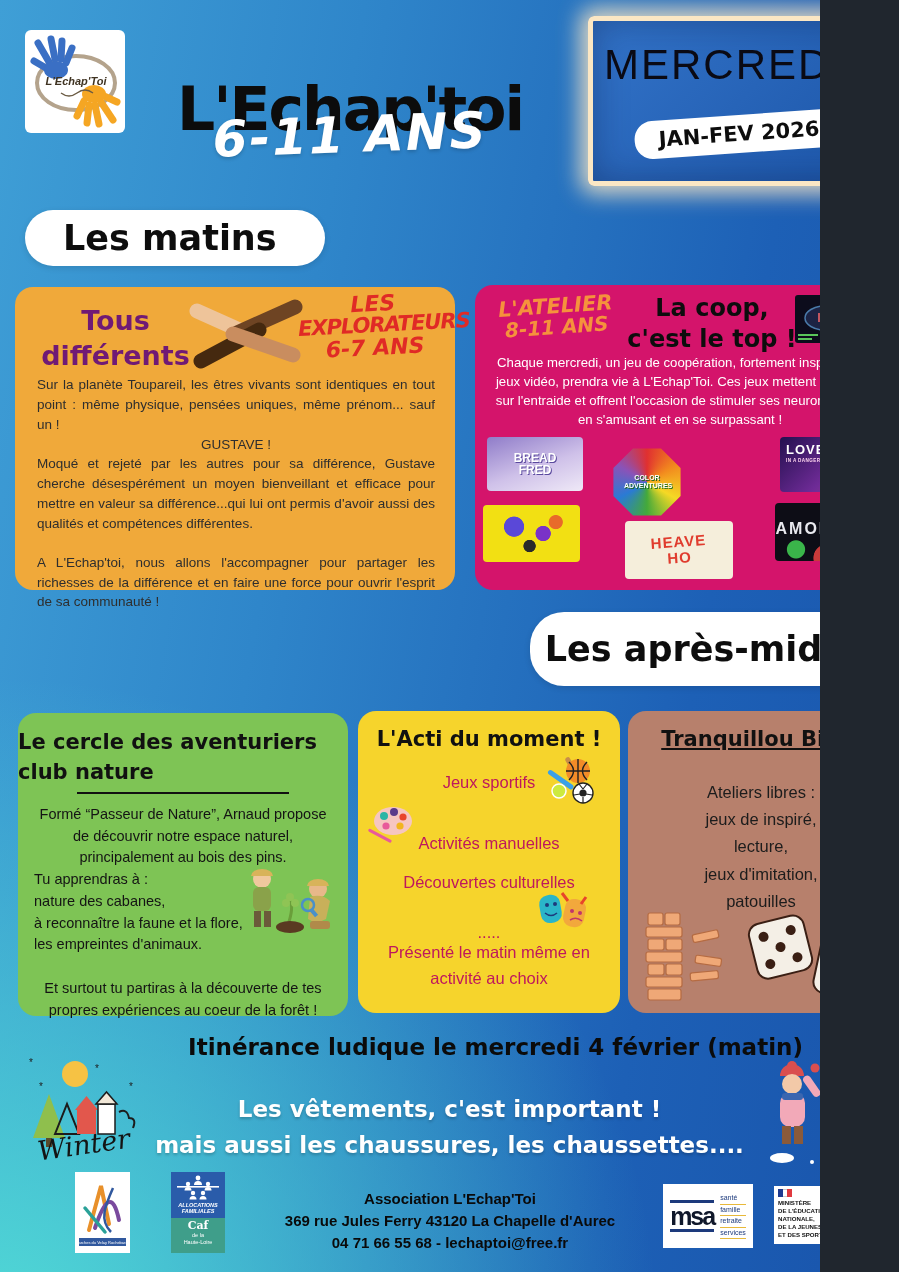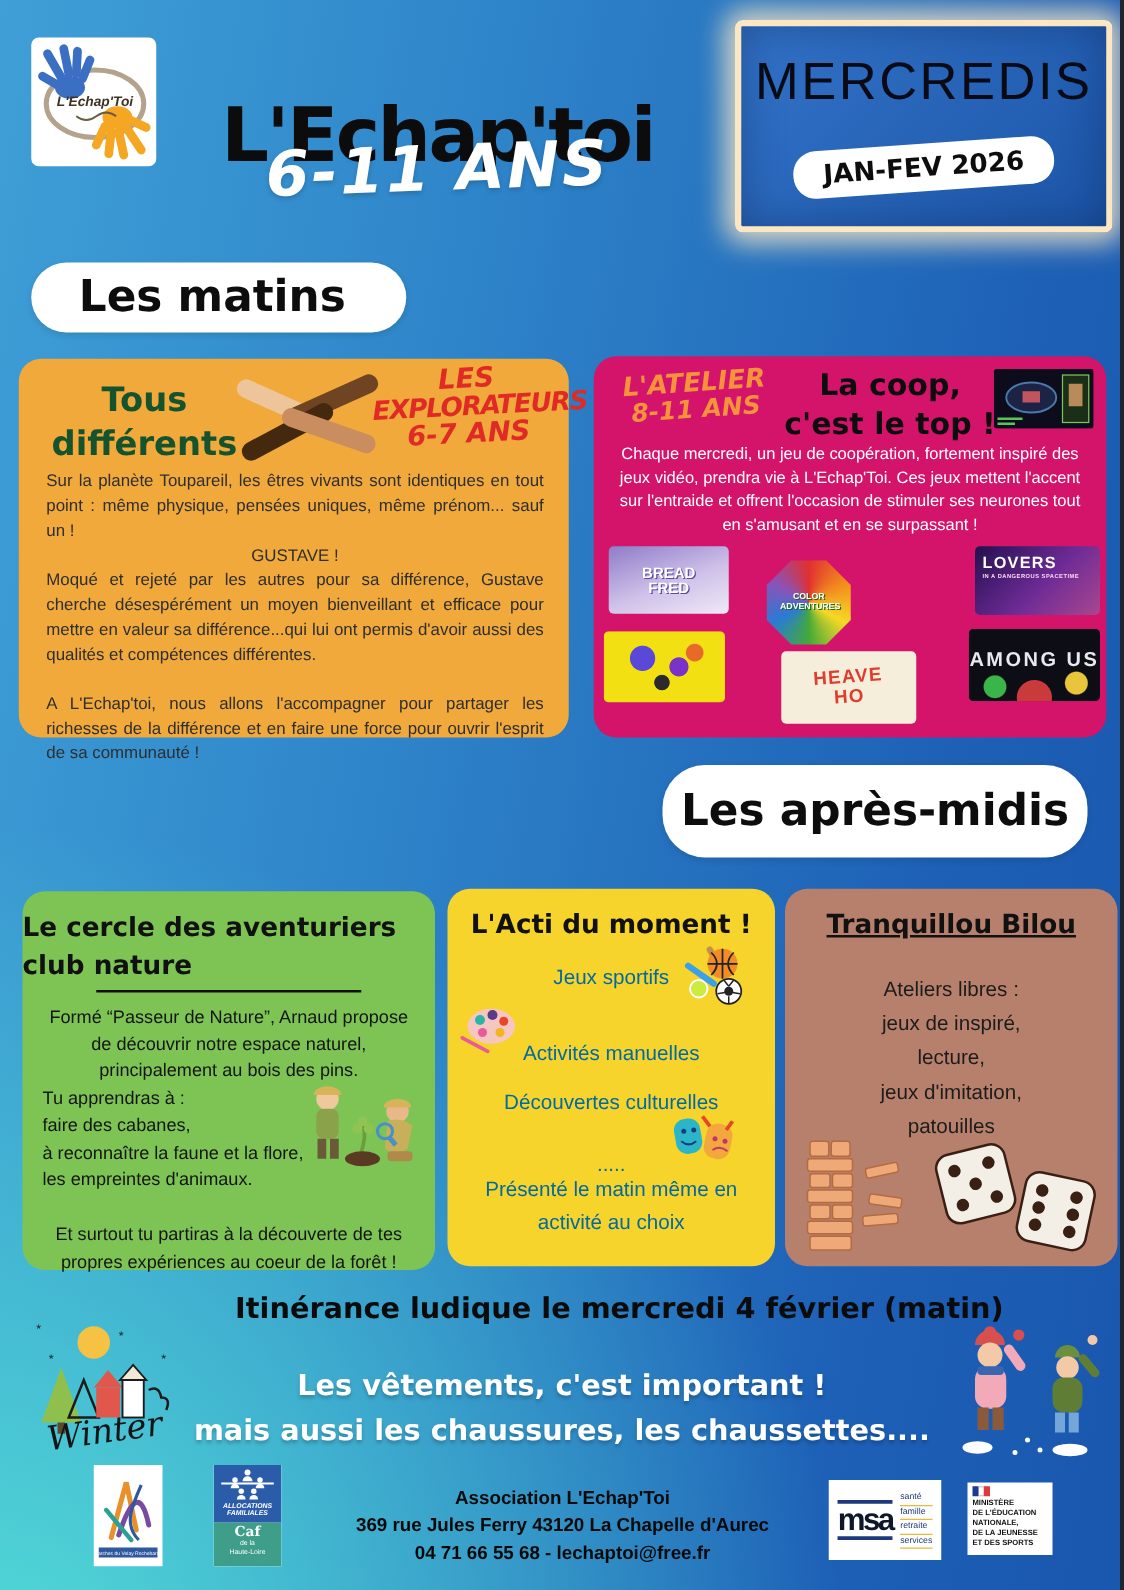--- a/index.html
+++ b/index.html
@@ -1,16 +1,16 @@
 <!DOCTYPE html>
 <html><head>
 <meta charset="utf-8">
 <style>
   html,body{margin:0;padding:0;background:#20262e;}
-  .page{position:relative;width:896px;height:1272px;overflow:hidden;
+  .page{position:relative;width:820px;height:1272px;overflow:hidden;
     font-family:"Liberation Sans",sans-serif;
     background:
       radial-gradient(circle at 0% 105%, rgba(82,222,214,.95) 0%, rgba(82,222,214,0) 42%),
       linear-gradient(100deg,#3f9fd6 0%,#2f86ca 35%,#1d60b6 78%,#1a57ae 100%);}
   .abs{position:absolute;}
   
   .logo-box{left:25px;top:30px;width:100px;height:103px;background:#fff;border-radius:6px;}
   .main-title{left:130px;top:34px;width:440px;text-align:center;font-family:"DejaVu Sans",sans-serif;
     font-size:60px;font-weight:900;letter-spacing:-2px;color:#0c0c0c;}
   .age-range{left:130px;top:106px;width:440px;text-align:center;color:#fff;
@@ -25,21 +25,21 @@
     font-family:"DejaVu Sans",sans-serif;}
   
   .pill{background:#fff;border-radius:34px;display:flex;align-items:center;
     font-family:"DejaVu Sans",sans-serif;font-weight:900;color:#0d0d0d;box-shadow:0 2px 6px rgba(0,0,0,.12);}
   .pill-matins{left:25px;top:210px;width:262px;height:56px;font-size:35px;padding-left:38px;}
   .pill-apres{left:530px;top:612px;width:340px;height:74px;font-size:35px;justify-content:center;}
   
   .card{border-radius:18px;}
   .card-orange{left:15px;top:287px;width:440px;height:303px;background:#f0a93a;}
   .orange-title{left:18px;top:16px;width:165px;text-align:center;font-family:"DejaVu Sans",sans-serif;
-    font-size:27px;font-weight:900;color:#14532d;line-height:1.3;}
+    font-size:27px;font-weight:900;color:#701a75;line-height:1.3;}
   .explorers{left:283px;top:6px;width:152px;text-align:center;color:#e02a26;font-family:"DejaVu Sans",sans-serif;
     font-weight:900;font-style:italic;transform:rotate(-3deg);line-height:1.02;}
   .explorers .l1{font-size:22px;} .explorers .l2{font-size:21px;letter-spacing:-1px;} .explorers .l3{font-size:22px;}
   .orange-body{left:22px;top:88px;width:398px;font-size:13.5px;color:#2e2e2e;line-height:1.47;}
   .orange-body p{margin:0;text-align:justify;}
   .orange-body .center{text-align:center;}
   .orange-body .gap{margin-top:19px;}
   .card-pink{left:475px;top:285px;width:410px;height:305px;background:#d4146b;}
   .atelier{left:12px;top:10px;width:138px;text-align:center;color:#f5923c;font-family:"DejaVu Sans",sans-serif;
     font-weight:900;font-style:italic;transform:rotate(-4deg);line-height:1.05;}
@@ -74,21 +74,21 @@
   .card-green{left:18px;top:713px;width:330px;height:303px;background:#7ec455;}
   .green-title{margin-top:14px;font-family:"DejaVu Sans",sans-serif;font-size:21px;font-weight:900;color:#111;line-height:1.45;}
   .green-rule{width:212px;height:2px;background:#111;margin:4px auto 10px;}
   .green-body{font-size:14.5px;color:#141414;line-height:1.5;}
   .green-body div{white-space:nowrap;}
   .gcenter{text-align:center;}
   .gleft{padding-left:16px;text-align:left;}
   .gouter{margin-top:22px;}
   .card-yellow{left:358px;top:711px;width:262px;height:302px;background:#f6d42c;}
   .yellow-title{margin-top:16px;text-align:center;font-family:"DejaVu Sans",sans-serif;font-size:21px;font-weight:900;color:#111;}
-  .yitem{position:absolute;width:100%;text-align:center;font-size:16.5px;color:#0369a1;}
+  .yitem{position:absolute;width:100%;text-align:center;font-size:16.5px;color:#be185d;}
   .card-brown{left:628px;top:711px;width:266px;height:302px;background:#b7806c;}
   .brown-title{margin-top:16px;text-align:center;font-family:"DejaVu Sans",sans-serif;font-size:21px;font-weight:900;color:#111;text-decoration:underline;}
   .brown-body{margin-top:28px;text-align:center;font-size:16.5px;color:#1c1c1c;line-height:1.65;}
   
   .itinerance{left:0;top:1034px;width:899px;text-align:center;font-family:"DejaVu Sans",sans-serif;
     font-size:23px;font-weight:900;color:#0b0b0b;padding-left:46px;}
   .clothes{left:0;width:899px;text-align:center;color:#fff;font-family:"DejaVu Sans",sans-serif;
     font-size:23px;font-weight:900;text-shadow:0 2px 3px rgba(0,0,0,.22);}
   .clothes1{top:1096px;} .clothes2{top:1132px;}
   
@@ -219,21 +219,21 @@
     <div class="green-title">
       <div>Le cercle des aventuriers</div>
       <div>club nature</div>
     </div>
     <div class="green-rule"></div>
     <div class="green-body">
       <div class="gcenter">Formé “Passeur de Nature”, Arnaud propose</div>
       <div class="gcenter">de découvrir notre espace naturel,</div>
       <div class="gcenter">principalement au bois des pins.</div>
       <div class="gleft">Tu apprendras à :</div>
-      <div class="gleft">faire des cabanes,</div>
+      <div class="gleft">nature des cabanes,</div>
       <div class="gleft">à reconnaître la faune et la flore,</div>
       <div class="gleft">les empreintes d'animaux.</div>
       <div class="gcenter gouter">Et surtout tu partiras à la découverte de tes</div>
       <div class="gcenter">propres expériences au coeur de la forêt !</div>
     </div>
     <svg class="abs" style="right:8px;top:150px;" width="100" height="72" viewBox="0 0 100 72">
       <circle cx="22" cy="16" r="9" fill="#f0c89e"></circle>
         <path d="M11 13 a11 7 0 0 1 22 0 z" fill="#d8b35a"></path>
       <rect x="13" y="24" width="18" height="24" rx="6" fill="#8aa24a"></rect>
       <rect x="14" y="48" width="7" height="16" fill="#6b5a3a"></rect>

